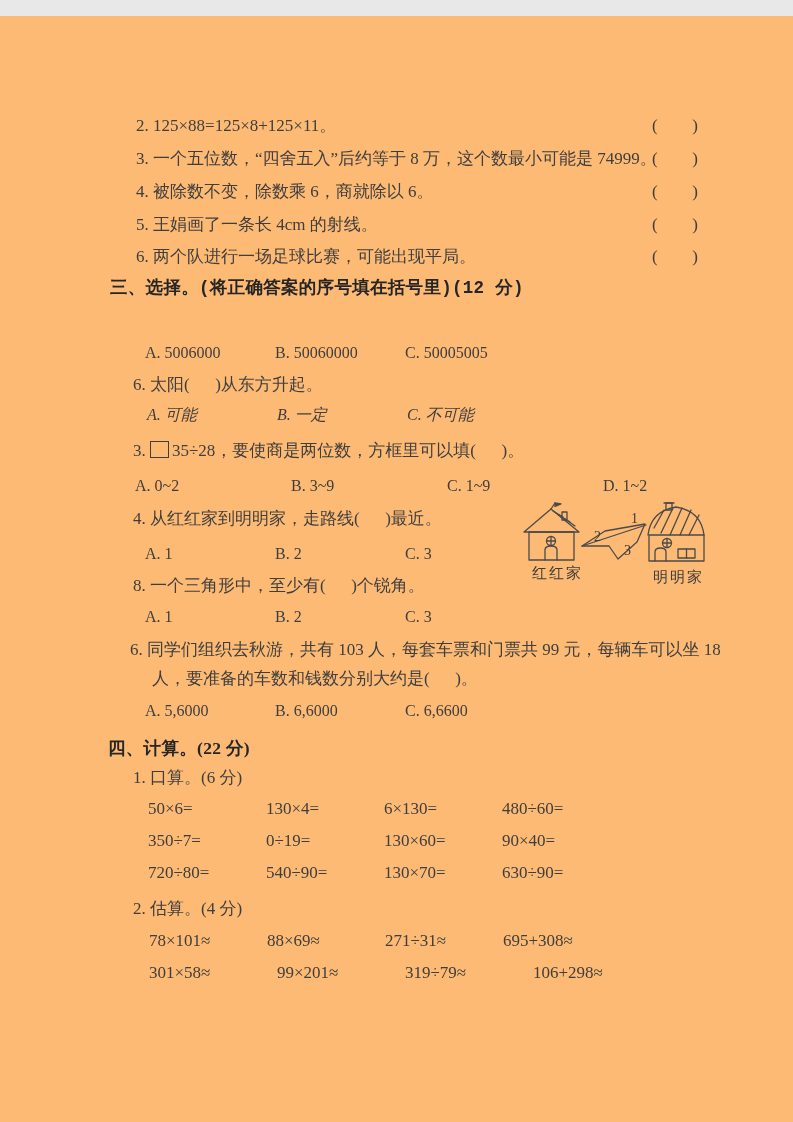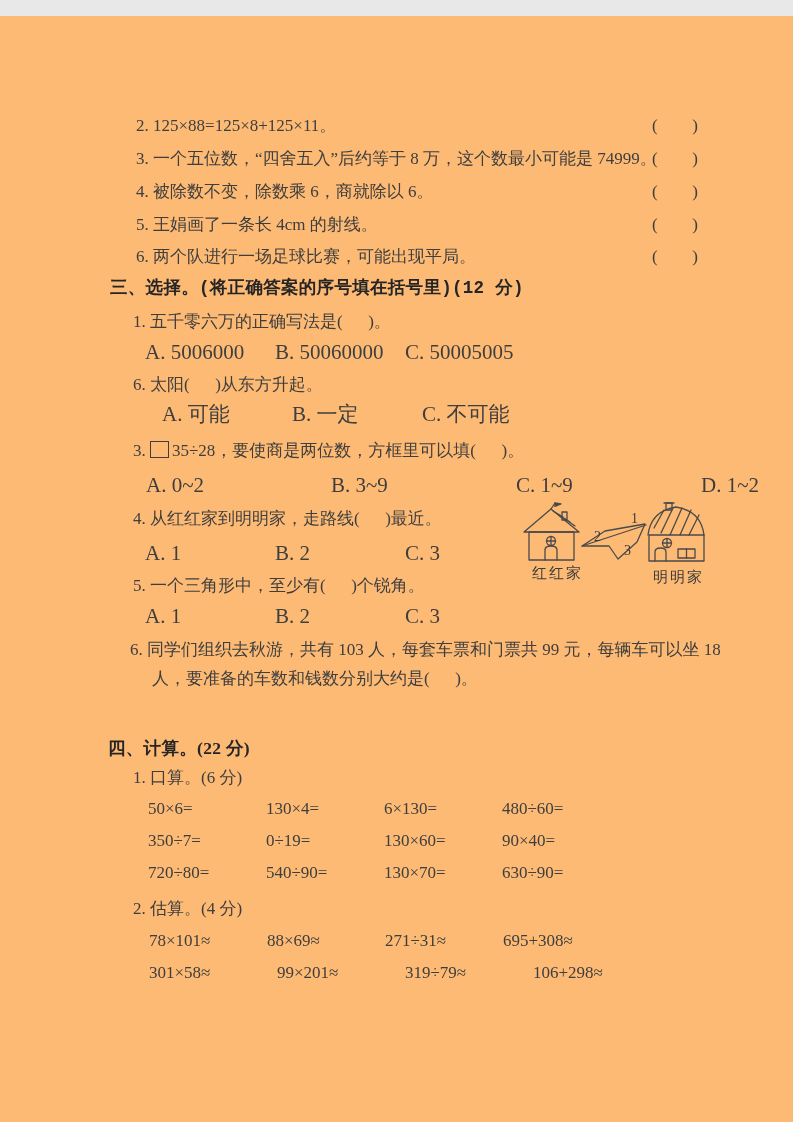--- a/index.html
+++ b/index.html
@@ -8,21 +8,21 @@
     background:#fdba74; overflow:hidden;
     font-family:"Liberation Serif","DejaVu Serif",serif;
     color:#3e3e3e;
   }
   .row { position:absolute; white-space:pre; font-size:17px; line-height:23px; }
   .hdr { font-weight:bold; color:#252525; font-size:17.5px; letter-spacing:0.3px; }
   .paren-pair {
     position:absolute; left:652px; width:46px; display:flex;
     justify-content:space-between; font-size:17px; line-height:23px;
   }
-  .opts { position:absolute; display:flex; font-size:21px; line-height:23px; white-space:pre; }
+  .opts { position:absolute; display:flex; font-size:16px; line-height:23px; white-space:pre; }
   .opts.c3 > span { width:130px; }
   .opts.c4 > span { width:156px; }
   .opts > span:last-child { width:auto;text-align:center; }
   .calcrow { position:absolute; display:flex; font-size:17px; line-height:23px; white-space:pre; }
   .calcrow > span { width:118px; }
   .calcrow > span:last-child { width:auto; }
   .box-blank {
     display:inline-block; width:17px; height:15px;
     border:1.3px solid #3e3e3e; vertical-align:-2px; margin-right:3px;
   }
@@ -55,36 +55,35 @@
       <span>(</span>
       <span>)</span>
     </div>
   <div class="paren-pair" style="top:229px;">
       <span>(</span>
       <span>)</span>
     </div>
 
   <div class="row hdr" style="top:261px; left:110px;font-family:Liberation Mono, monospace;">三、选择。(将正确答案的序号填在括号里)(12 分)</div>
 
-  <div class="row" style="top:294px; left:133px;">1. 五千零六万的正确写法是(      )。</div>
   <div class="opts c3" style="top:325px; left:145px;">
     <span>A. 5006000</span>
     <span>B. 50060000</span>
     <span>C. 50005005</span>
   </div>
 
   <div class="row" style="top:357px; left:133px;">6. 太阳(      )从东方升起。</div>
-  <div class="opts c3" style="top:387px; left:162px;">
+  <div class="opts c3" style="top:387px; left:147px;font-style:italic;">
     <span>A. 可能</span>
     <span>B. 一定</span>
     <span>C. 不可能</span>
   </div>
 
   <div class="row" style="top:423px; left:133px;"><span>3. </span><span class="box-blank"></span><span>35÷28，要使商是两位数，方框里可以填(      )。</span></div>
-  <div class="opts c4" style="top:458px; left:146px;gap:29px;">
+  <div class="opts c4" style="top:458px; left:135px;">
     <span>A. 0~2</span>
     <span>B. 3~9</span>
     <span>C. 1~9</span>
     <span>D. 1~2</span>
   </div>
 
   <div class="row" style="top:491px; left:133px;">4. 从红红家到明明家，走路线(      )最近。</div>
   <div class="opts c3" style="top:526px; left:145px;">
     <span>A. 1</span>
     <span>B. 2</span>
@@ -130,29 +129,34 @@
       <line x1="142.5" y1="41" x2="151.5" y2="41"></line>
       <line x1="147" y1="36.5" x2="147" y2="45.5"></line>
       <path d="M135,59 V50 Q135,46 140.5,46 Q146,46 146,50 V59"></path>
       <rect x="158" y="47" width="17" height="9"></rect>
       <line x1="166.5" y1="47" x2="166.5" y2="56"></line>
     </g>
     <text x="12" y="76" font-size="15" stroke="none" style="letter-spacing:2px;">红红家</text>
     <text x="133" y="80" font-size="15" stroke="none" style="letter-spacing:2px;">明明家</text>
   </svg>
 
-  <div class="row" style="top:558px; left:133px;">5. 一个三角形中，至少有(      )个锐角。</div>
+  <div class="row" style="top:558px; left:133px;">8. 一个三角形中，至少有(      )个锐角。</div>
   <div class="opts c3" style="top:589px; left:145px;">
     <span>A. 1</span>
     <span>B. 2</span>
     <span>C. 3</span>
   </div>
 
   <div class="row" style="top:622px; left:130px;">6. 同学们组织去秋游，共有 103 人，每套车票和门票共 99 元，每辆车可以坐 18</div>
   <div class="row" style="top:651px; left:152px;">人，要准备的车数和钱数分别大约是(      )。</div>
+  <div class="opts c3" style="top:683px; left:145px;">
+    <span>A. 5,6000</span>
+    <span>B. 6,6000</span>
+    <span>C. 6,6600</span>
+  </div>
 
   <div class="row hdr" style="top:721px; left:108px;">四、计算。(22 分)</div>
   <div class="row" style="top:750px; left:133px;">1. 口算。(6 分)</div>
 
   <div class="calcrow" style="top:781px; left:148px;">
     <span>50×6=</span>
     <span>130×4=</span>
     <span>6×130=</span>
     <span>480÷60=</span>
   </div>

